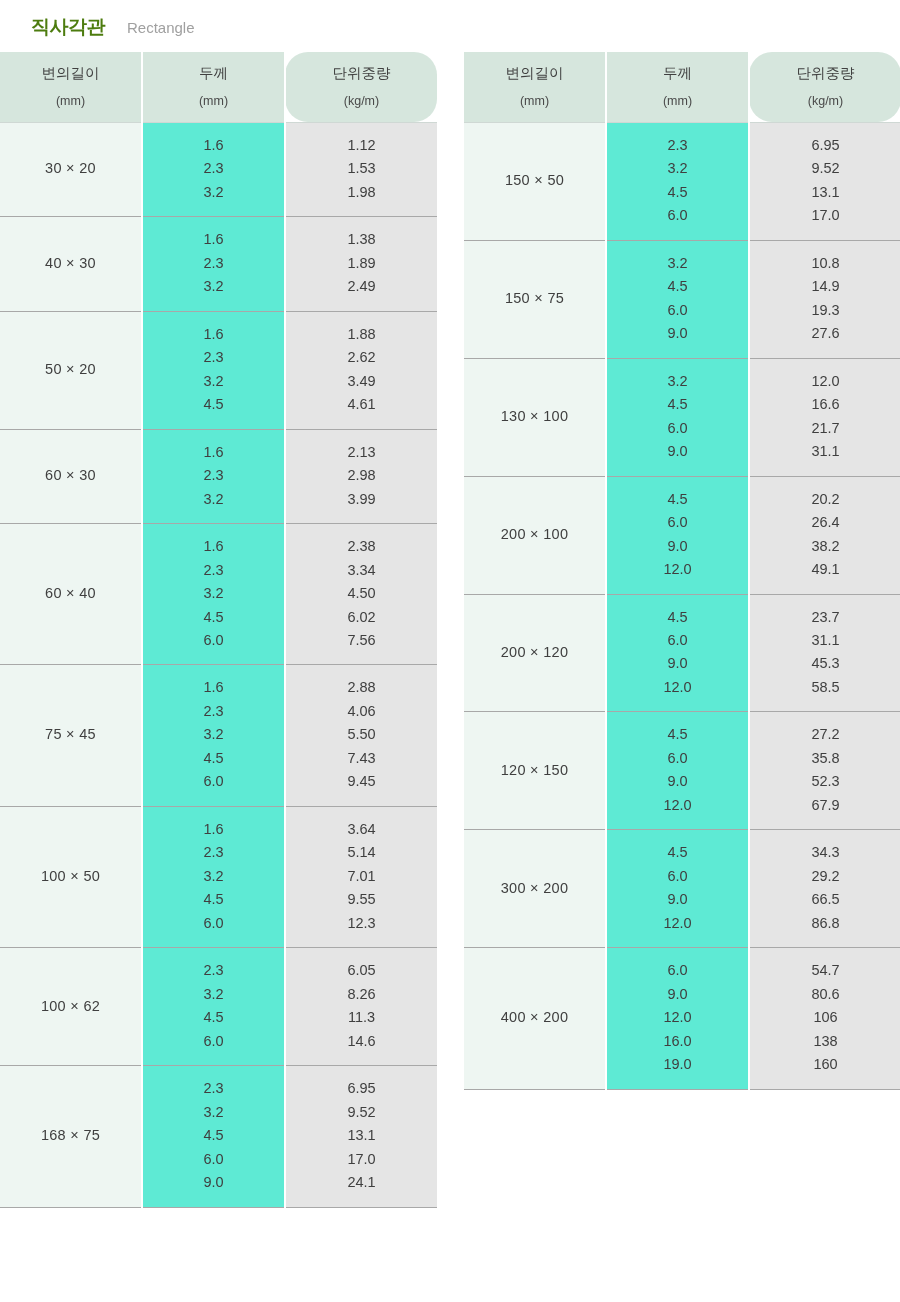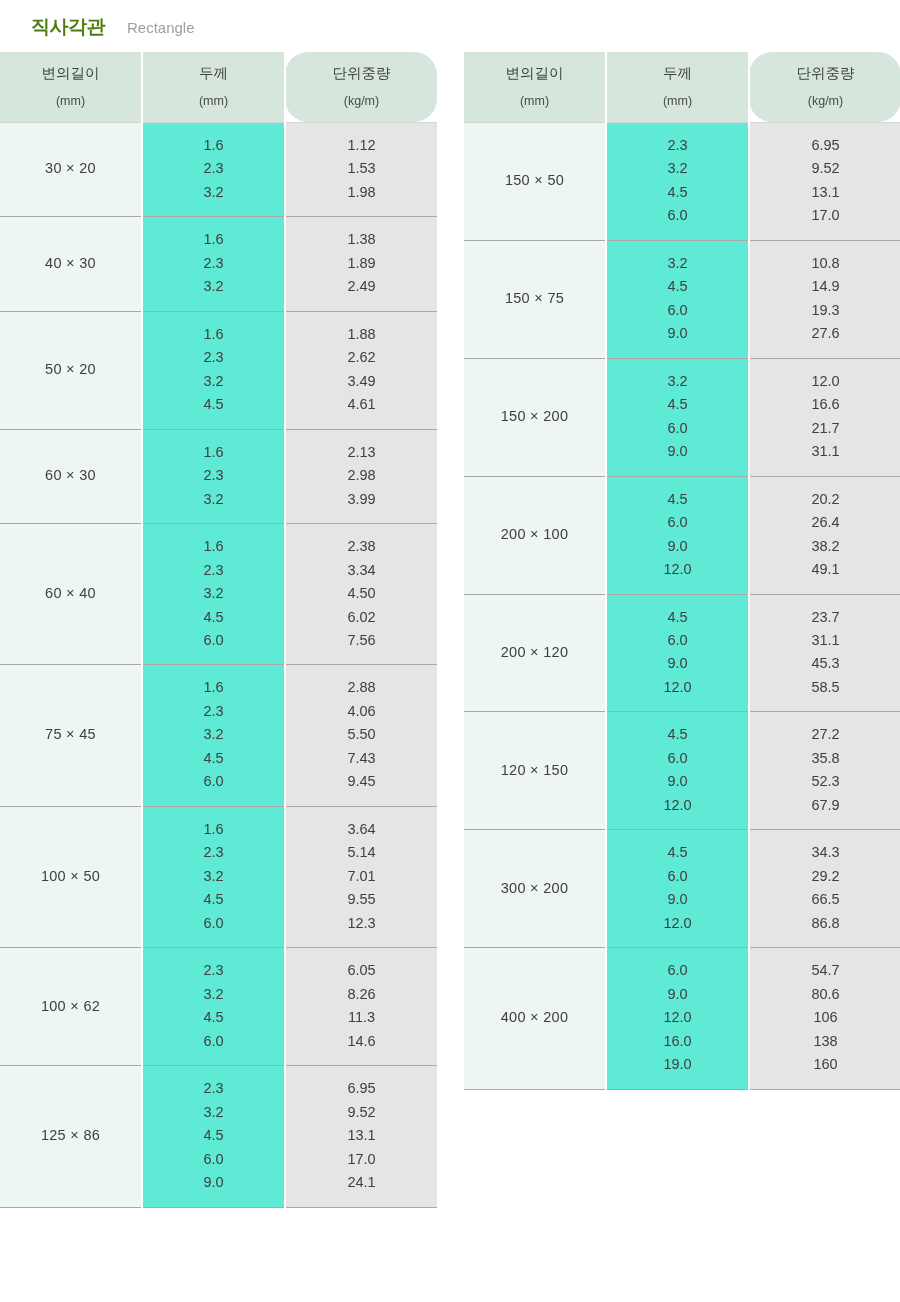--- a/index.html
+++ b/index.html
@@ -189,21 +189,21 @@
               <td class="thick">2.3
 3.2
 4.5
 6.0</td>
               <td class="weight">6.05
 8.26
 11.3
 14.6</td>
             </tr>
             <tr>
-              <td class="size">125 × 86</td>
+              <td class="size">168 × 75</td>
               <td class="thick">2.3
 3.2
 4.5
 6.0
 9.0</td>
               <td class="weight">6.95
 9.52
 13.1
 17.0
 24.1</td>
@@ -252,21 +252,21 @@
               <td class="thick">3.2
 4.5
 6.0
 9.0</td>
               <td class="weight">10.8
 14.9
 19.3
 27.6</td>
             </tr>
             <tr>
-              <td class="size">150 × 200</td>
+              <td class="size">130 × 100</td>
               <td class="thick">3.2
 4.5
 6.0
 9.0</td>
               <td class="weight">12.0
 16.6
 21.7
 31.1</td>
             </tr>
             <tr>

